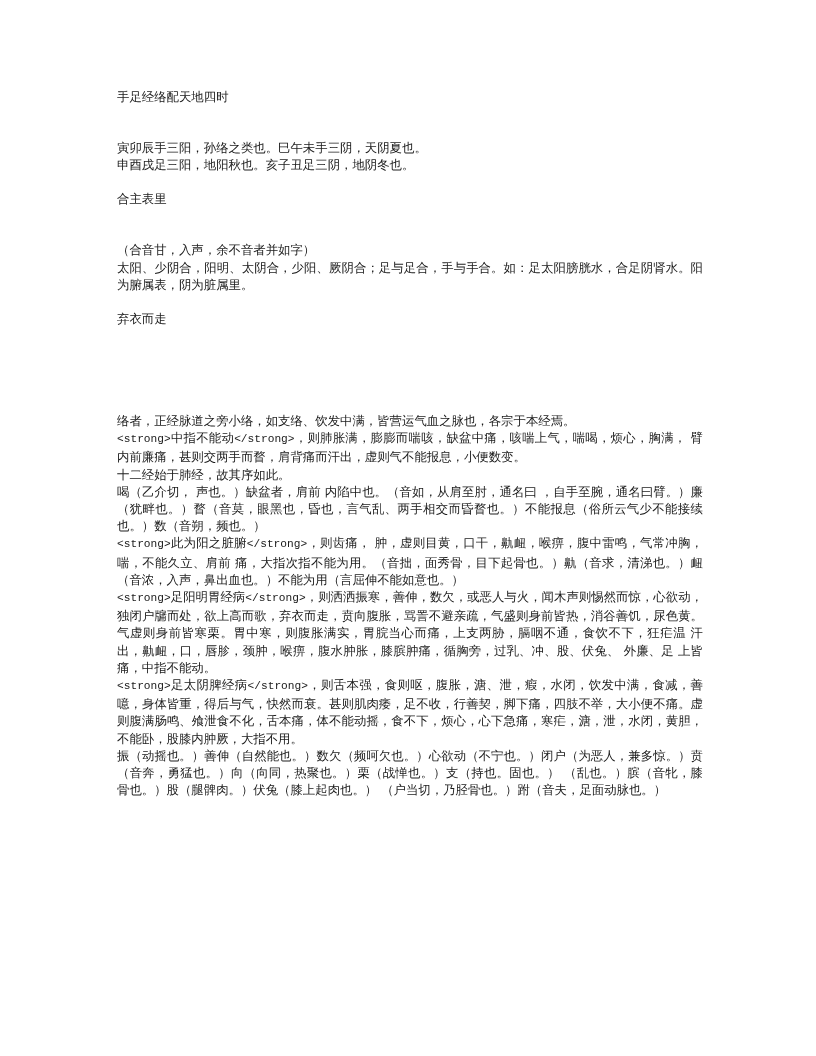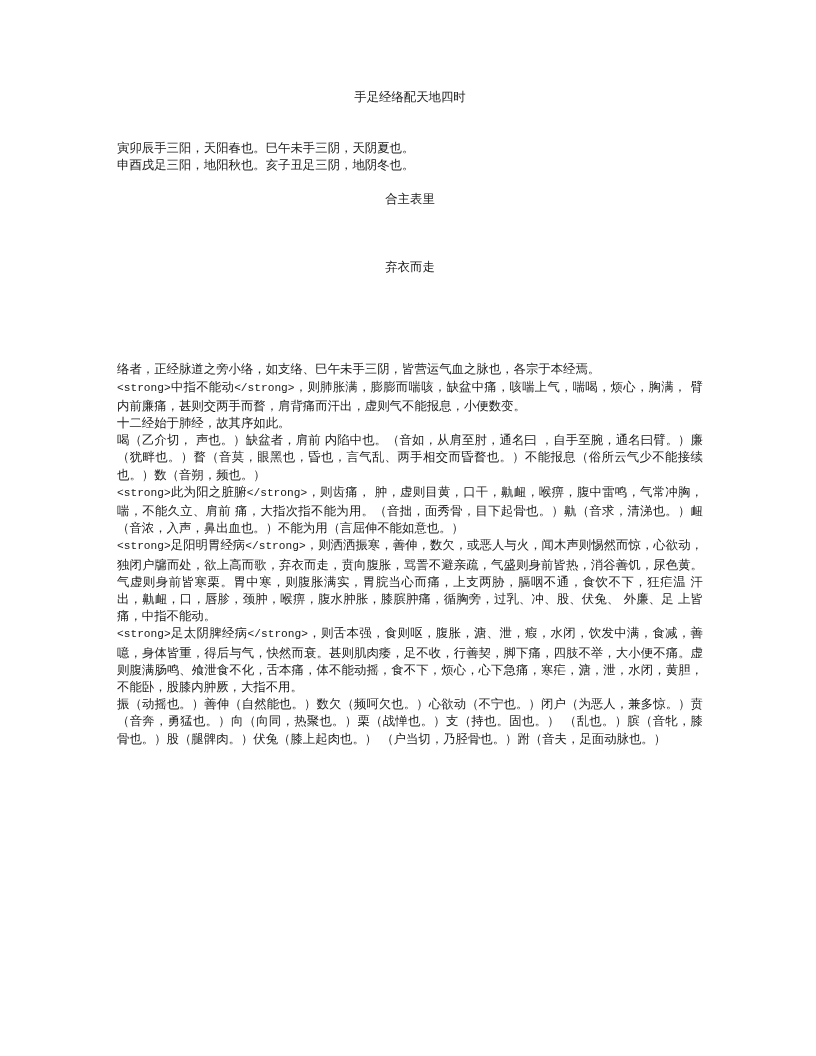--- a/index.html
+++ b/index.html
@@ -28,21 +28,20 @@
     width: 586px;
   }
   
   .heading {
     font-size: 12.4px;
     line-height: 17px;
     color: #1a1a1a;
     white-space: pre-wrap;
     word-break: break-all;
     margin: 0;
-    text-align: center;
   }
   
   .para {
     font-size: 12.4px;
     line-height: 17.2px;
     color: #1a1a1a;
     margin: 0;
     white-space: pre-wrap;
     word-break: break-all;
     text-align: justify;
@@ -60,37 +59,39 @@
 </style>
 </head>
 <body>
 
 <div class="page">
   <div class="content">
 
     <div class="heading">手足经络配天地四时</div>
     <div class="gap-md"></div>
 
-    <div class="para">寅卯辰手三阳，天阳春也。巳午未手三阴，天阴夏也。
+    <div class="para">寅卯辰手三阳，孙络之类也。巳午未手三阴，天阴夏也。
 申酉戌足三阳，地阳秋也。亥子丑足三阴，地阴冬也。</div>
     <div class="gap-sm"></div>
 
     <div class="heading">合主表里</div>
     <div class="gap-md"></div>
 
+    <div class="para">（合音甘，入声，余不音者并如字）
+太阳、少阴合，阳明、太阴合，少阳、厥阴合；足与足合，手与手合。如：足太阳膀胱水，合足阴肾水。阳为腑属表，阴为脏属里。</div>
     <div class="gap-sm"></div>
 
     <div class="heading">弃衣而走</div>
     <div class="gap-md"></div>
 
     <div class="gap-sm"></div>
 
     <div class="gap-md"></div>
 
-    <div class="para">络者，正经脉道之旁小络，如支络、巳午未手三阴，皆营运气血之脉也，各宗于本经焉。</div>
+    <div class="para">络者，正经脉道之旁小络，如支络、饮发中满，皆营运气血之脉也，各宗于本经焉。</div>
 
     <div class="para"><span class="litmarkup">&lt;strong&gt;</span><span>中指不能动</span><span class="litmarkup">&lt;/strong&gt;</span><span>，则肺胀满，膨膨而喘咳，缺盆中痛，咳喘上气，喘喝，烦心，胸满， 臂内前廉痛，甚则交两手而瞀，肩背痛而汗出，虚则气不能报息，小便数变。</span></div>
 
     <div class="para">十二经始于肺经，故其序如此。
 喝（乙介切， 声也。）缺盆者，肩前 内陷中也。（音如，从肩至肘，通名曰 ，自手至腕，通名曰臂。）廉（犹畔也。）瞀（音莫，眼黑也，昏也，言气乱、两手相交而昏瞀也。）不能报息（俗所云气少不能接续也。）数（音朔，频也。）</div>
 
     <div class="para"><span class="litmarkup">&lt;strong&gt;</span><span>此为阳之脏腑</span><span class="litmarkup">&lt;/strong&gt;</span><span>，则齿痛， 肿，虚则目黄，口干，鼽衄，喉痹，腹中雷鸣，气常冲胸，喘，不能久立、肩前 痛，大指次指不能为用。（音拙，面秀骨，目下起骨也。）鼽（音求，清涕也。）衄（音浓，入声，鼻出血也。）不能为用（言屈伸不能如意也。）</span></div>
 
     <div class="para"><span class="litmarkup">&lt;strong&gt;</span><span>足阳明胃经病</span><span class="litmarkup">&lt;/strong&gt;</span><span>，则洒洒振寒，善伸，数欠，或恶人与火，闻木声则惕然而惊，心欲动，独闭户牖而处，欲上高而歌，弃衣而走，贲向腹胀，骂詈不避亲疏，气盛则身前皆热，消谷善饥，尿色黄。气虚则身前皆寒栗。胃中寒，则腹胀满实，胃脘当心而痛，上支两胁，膈咽不通，食饮不下，狂疟温 汗出，鼽衄，口，唇胗，颈肿，喉痹，腹水肿胀，膝膑肿痛，循胸旁，过乳、冲、股、伏兔、 外廉、足 上皆痛，中指不能动。</span></div>
 

